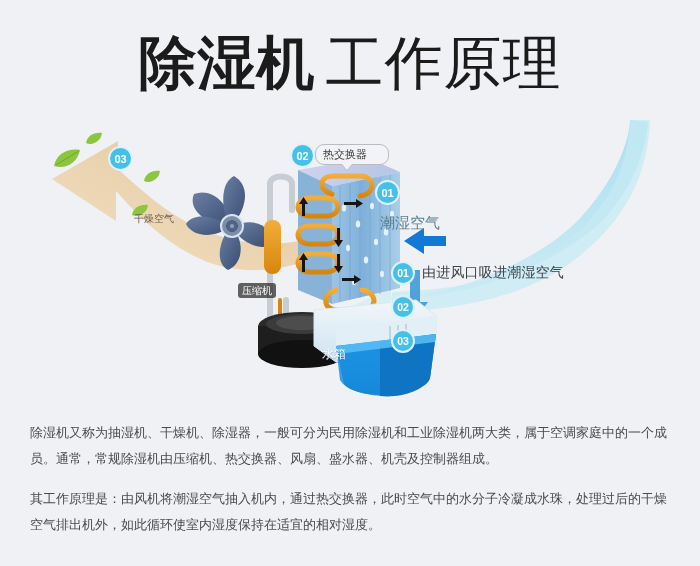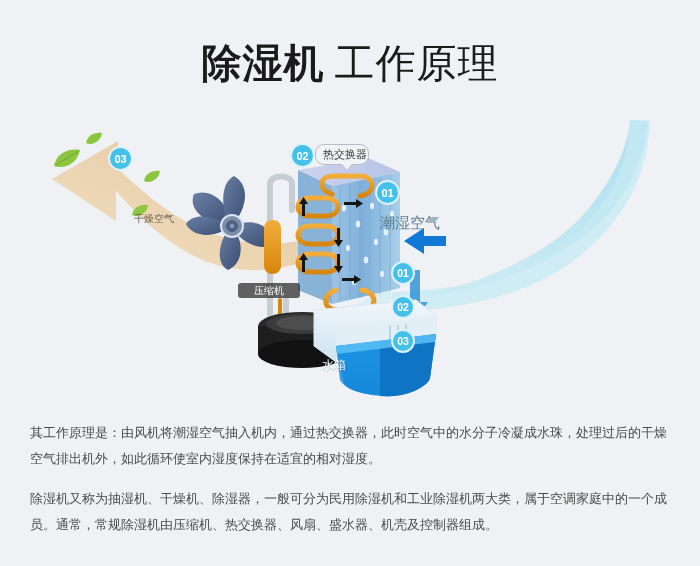--- a/index.html
+++ b/index.html
@@ -9,21 +9,21 @@
     background:#f0f1f5;
     font-family:"Liberation Sans","DejaVu Sans",sans-serif;
     overflow:hidden;position:relative;
   }
   .page{position:relative;width:700px;height:566px;}
 
   
   .title{
     position:absolute;left:0;top:34px;width:700px;
     text-align:center;
-    font-size:40px;line-height:58px;
+    font-size:58px;line-height:58px;
     color:#1b1b1b;letter-spacing:1px;
     white-space:nowrap;
   }
   .title .t1{font-weight:bold;}
   .title .t2{font-weight:normal;margin-left:10px;}
 
   
   .stage{position:absolute;left:0;top:120px;width:700px;height:290px;}
 
   
@@ -44,21 +44,21 @@
     display:flex;align-items:center;justify-content:center;
     letter-spacing:0px;
   }
   .badge-03{left:110px;top:28px;}
   .badge-02{left:292px;top:25px;}
   .badge-01{left:377px;top:62px;}
 
   
   .callout{
     position:absolute;left:315px;top:24px;
-    padding:2px 1px 3px 7px;
+    padding:2px 21px 3px 7px;
     border:1px solid #b9bcc4;border-radius:9px;
     background:#f2f3f6;
     font-size:11px;color:#3a3a3a;white-space:nowrap;line-height:14px;
   }
   .callout:after{
     content:"";position:absolute;left:26px;bottom:-6px;
     width:0;height:0;
     border-left:5px solid transparent;border-right:5px solid transparent;
     border-top:6px solid #f2f3f6;
     filter:drop-shadow(0 1px 0 #b9bcc4);
@@ -68,29 +68,28 @@
   .lbl-dry{
     position:absolute;left:134px;top:92px;
     font-size:10px;color:#6a6054;white-space:nowrap;
   }
   .lbl-humid{
     position:absolute;left:380px;top:94px;
     font-size:15px;color:#5a7f90;white-space:nowrap;
   }
   .lbl-comp{
     position:absolute;left:238px;top:163px;
-    padding:1px 16px;border-radius:3px;
+    padding:1px 4px;border-radius:3px;
     background:rgba(40,40,40,.72);
     font-size:10px;color:#ffffff;white-space:nowrap;line-height:13px;
   }
   .lbl-tank{
     position:absolute;left:322px;top:226px;
     font-size:12px;color:#ffffff;white-space:nowrap;
     text-shadow:0 1px 1px rgba(0,60,120,.35);
-    margin-top:11px;
   }
 
   
   .legend{position:absolute;left:393px;top:256px;width:300px;}
   .legend-row{display:flex;align-items:center;height:34px;}
   .legend-row .badge-s{
     position:relative;flex:0 0 auto;width:20px;height:20px;border-radius:50%;
     background:#45c0e8;box-shadow:0 0 0 2px #ddf1f9;
     color:#fff;font-size:10.5px;font-weight:bold;
     display:flex;align-items:center;justify-content:center;margin-right:9px;
@@ -296,27 +295,28 @@
     <div class="callout">热交换器</div>
     <div class="lbl-dry">干燥空气</div>
     <div class="lbl-humid">潮湿空气</div>
     <div class="lbl-comp">压缩机</div>
     <div class="lbl-tank">水箱</div>
   </div>
 
   <div class="legend">
     <div class="legend-row">
       <span class="badge-s">01</span>
+      <span class="ltext">由进风口吸进潮湿空气</span>
     </div>
     <div class="legend-row">
       <span class="badge-s">02</span>
     </div>
     <div class="legend-row">
       <span class="badge-s">03</span>
     </div>
   </div>
 
   <div class="body-copy">
+    <p class="para">除湿机又称为抽湿机、干燥机、除湿器，一般可分为民用除湿机和工业除湿机两大类，属于空调家庭中的一个成员。通常，常规除湿机由压缩机、热交换器、风扇、盛水器、机壳及控制器组成。</p>
     <p class="para">其工作原理是：由风机将潮湿空气抽入机内，通过热交换器，此时空气中的水分子冷凝成水珠，处理过后的干燥空气排出机外，如此循环使室内湿度保持在适宜的相对湿度。</p>
-    <p class="para">除湿机又称为抽湿机、干燥机、除湿器，一般可分为民用除湿机和工业除湿机两大类，属于空调家庭中的一个成员。通常，常规除湿机由压缩机、热交换器、风扇、盛水器、机壳及控制器组成。</p>
   </div>
 
 </div>
 
 </body></html>

